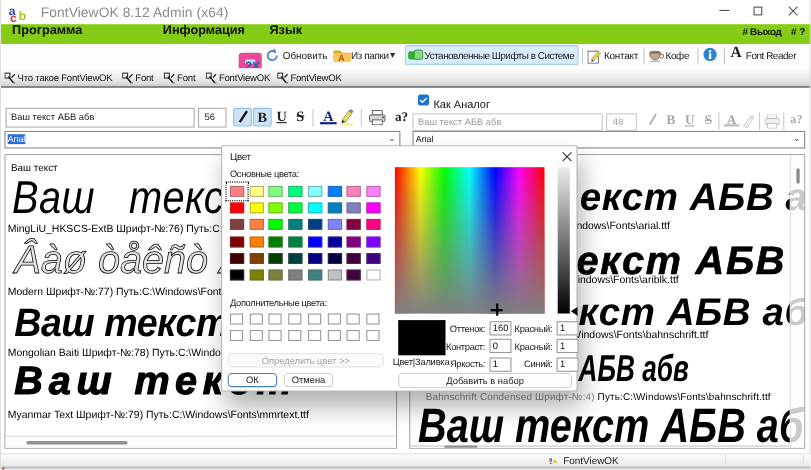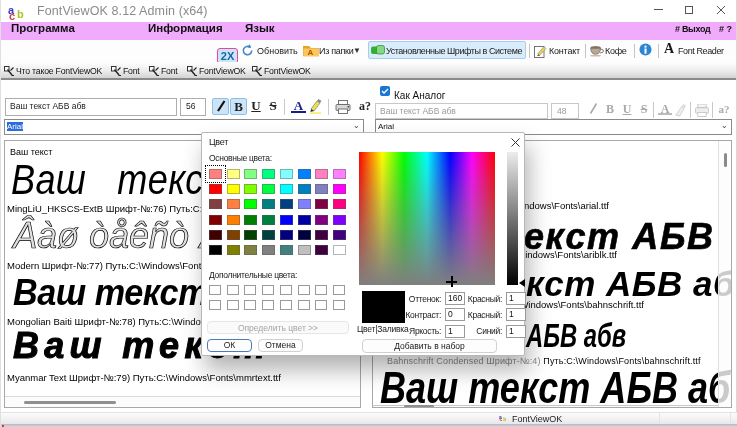--- a/index.html
+++ b/index.html
@@ -1,21 +1,21 @@
 <!DOCTYPE html>
 <html><head>
 <meta charset="utf-8">
 <style>
 * { margin:0; padding:0; box-sizing:border-box; }
 html,body { width:737px; height:427px; overflow:hidden; background:#fff; }
 body { font-family:"Liberation Sans", sans-serif; position:relative; }
 #app { position:absolute; left:0; top:0; width:737px; height:427px; border-left:1px solid #e0e0e0; }
 .abs { position:absolute; }
 #title { left:36px; top:4px; font-size:12.5px; color:#8b8b8b; letter-spacing:0.1px; }
-#menubar { left:0; top:22px; width:737px; height:18px; background:#f0abfc; font-size:11.5px; color:#111; font-weight:bold;}
+#menubar { left:0; top:22px; width:737px; height:18px; background:#84cc16; font-size:11.5px; color:#111; font-weight:bold;}
 #toolbar { left:0; top:40px; width:737px; height:22px; background:#fdfdfd; font-size:9px; color:#1a1a1a; }
 .tsep { position:absolute; top:4px; width:1px; height:14px; background:#c4c4c4; }
 #tabrow { left:0; top:62px; width:737px; height:18px; background:linear-gradient(#fefefe,#ececec 55%,#d4d4d4); border-bottom:2px solid #8a8a8a; font-size:8.7px; color:#111; letter-spacing:-0.2px; }
 .tfield { background:#fff; border:1px solid #adadad; font-size:8.5px; color:#1a1a1a; padding:2px 0 0 4px; }
 .gray { color:#9a9a9a; }
 .fbtn { font-size:12px; text-align:center; color:#222; line-height:15px; }
 .fbtng { font-size:11px; text-align:center; color:#a8a8a8; line-height:13px; }
 .vsep { position:absolute; width:1px; height:16px; background:#c9c9c9; }
 .combo { background:#fff; border:1px solid #8a8a8a; font-size:8px; padding:2px 0 0 2px; color:#111; }
 .panel { background:#fff; border:1px solid #a8a8a8; overflow:hidden; }
@@ -48,21 +48,21 @@
 
   <div class="abs" id="menubar">
     <span class="abs" style="left:10px;top:0px">Программа</span>
     <span class="abs" style="left:147px;top:0px">Информация</span>
     <span class="abs" style="left:244px;top:0px">Язык</span>
     <span class="abs" style="left:674px;top:2px;font-size:9px;letter-spacing:-0.3px"># Выход</span>
     <span class="abs" style="left:718px;top:2px;font-size:9px"># ?</span>
   </div>
 
   <div class="abs" id="toolbar">
-    <div class="abs" style="left:216px;top:8px;width:21px;height:16px;background:#cce4f7;border:1px solid #ec4899;border-radius:3px;color:#1467ab;font-weight:bold;font-size:11px;text-align:center;line-height:14px">2X</div>
+    <div class="abs" style="left:216px;top:8px;width:21px;height:16px;background:#cce4f7;border:6px solid #ec4899;border-radius:3px;color:#1467ab;font-weight:bold;font-size:11px;text-align:center;line-height:14px">2X</div>
     <svg class="abs" style="left:240px;top:4px" width="13" height="13" viewBox="0 0 14 14">
         <path d="M11.5 7a4.5 4.5 0 1 1-1.6-3.4" fill="none" stroke="#4285c8" stroke-width="1.7"></path>
         <path d="M9.6 0.2 l1.2 4.2 -4.2 -1.2 z" fill="#4285c8"></path>
       </svg>
     <span class="abs" style="left:256px;top:6px">Обновить</span>
     <svg class="abs" style="left:302px;top:4px" width="17" height="13" viewBox="0 0 17 13">
         <path d="M0 2 h6 l2 2 h8 v8 h-16 z" fill="#e8a22a"></path>
         <rect x="0.5" y="4.5" width="15.5" height="8" fill="#fbc75c"></rect>
         <text x="4.5" y="11" font-size="8" fill="#a85800" font-weight="bold" font-family="Liberation Sans">A</text>
       </svg>
@@ -203,20 +203,21 @@
       <rect x="3" y="0" width="9" height="4" fill="#f5f5f5" stroke="#bbb" stroke-width="0.8"></rect>
       <rect x="0.5" y="4" width="14" height="6" rx="1" fill="#eee" stroke="#bbb" stroke-width="0.8"></rect>
       <rect x="3" y="9" width="9" height="4.5" fill="#fff" stroke="#bbb" stroke-width="0.8"></rect>
     </svg>
   <div class="vsep" style="left:711px;top:102px"></div>
   <div class="abs fbtng" style="left:715px;top:103px;width:16px;height:14px;font-family:'Liberation Serif',serif;font-weight:bold">a?</div>
   <div class="abs combo" style="left:374px;top:119px;width:357px;height:16px">Arial</div>
   <div class="abs" style="left:720px;top:121px;font-size:8px;color:#444">⌄</div>
 
   <div class="abs panel" id="rpanel" style="left:371px;top:140px;width:360px;height:268px">
+    <div class="prev" style="left:154px;top:21px;font-size:35px;font-weight:bold;letter-spacing:0.5px">екст АБВ а</div>
     <div class="cap" style="right:122px;top:60px">Arial Шрифт-№:1) Путь:C:\Windows\Fonts\arial.ttf</div>
     <div class="prev" style="left:151px;top:78px;font-size:36px;font-weight:bold;letter-spacing:1.6px;-webkit-text-stroke:0.6px #000">екст АБВ</div>
     <div class="cap" style="right:114px;top:109px">Arial Black Шрифт-№:2) Путь:C:\Windows\Fonts\ariblk.ttf</div>
     <div class="prev" style="left:153px;top:125px;font-size:35px;font-weight:bold;letter-spacing:0.5px">кст АБВ абв</div>
     <div class="cap" style="right:87px;top:159px">Bahnschrift Шрифт-№:3) Путь:C:\Windows\Fonts\bahnschrift.ttf</div>
     <div class="prev" style="left:153px;top:177px;font-size:34px;font-weight:bold;transform:scaleX(0.70);transform-origin:0 0">АБВ абв</div>
     <div class="cap" style="left:14px;top:216px;font-size:9px;letter-spacing:0.15px"><span style="color:#8a8a8a">Bahnschrift Condensed Шрифт-№:4) </span>Путь:C:\Windows\Fonts\bahnschrift.ttf</div>
     <div class="prev" style="left:7px;top:225px;font-size:44px;font-weight:bold;transform:scaleX(0.82);transform-origin:0 0">Ваш текст АБВ аб</div>
     <div class="abs" style="left:345px;top:0;width:15px;height:268px;background:rgba(252,252,252,0.8);border-left:1px solid #e0e0e0"></div>
     <div class="abs" style="left:351px;top:12px;width:3px;height:14px;background:#8a8a8a;border-radius:2px"></div>
@@ -328,15 +329,15 @@
     <div class="dl" style="right:83px;top:177px">Контраст:</div>
       <div class="vbox" style="left:243px;top:175px">0</div>
     <div class="dl" style="right:83px;top:193px">Яркость:</div>
       <div class="vbox" style="left:243px;top:192px">1</div>
     <div class="dl" style="right:22px;top:161px">Красный:</div>
       <div class="vbox" style="left:304px;top:159px">1</div>
     <div class="dl" style="right:22px;top:177px">Красный:</div>
       <div class="vbox" style="left:304px;top:175px">1</div>
     <div class="dl" style="right:22px;top:193px">Синий:</div>
       <div class="vbox" style="left:304px;top:192px">1</div>
-    <div class="dbtn" style="left:160px;top:206px;width:135px;height:14px;line-height:12px">Добавить в набор</div>
+    <div class="dbtn" style="left:160px;top:206px;width:158px;height:14px;line-height:12px">Добавить в набор</div>
   </div>
 </div>
 
 </body></html>

